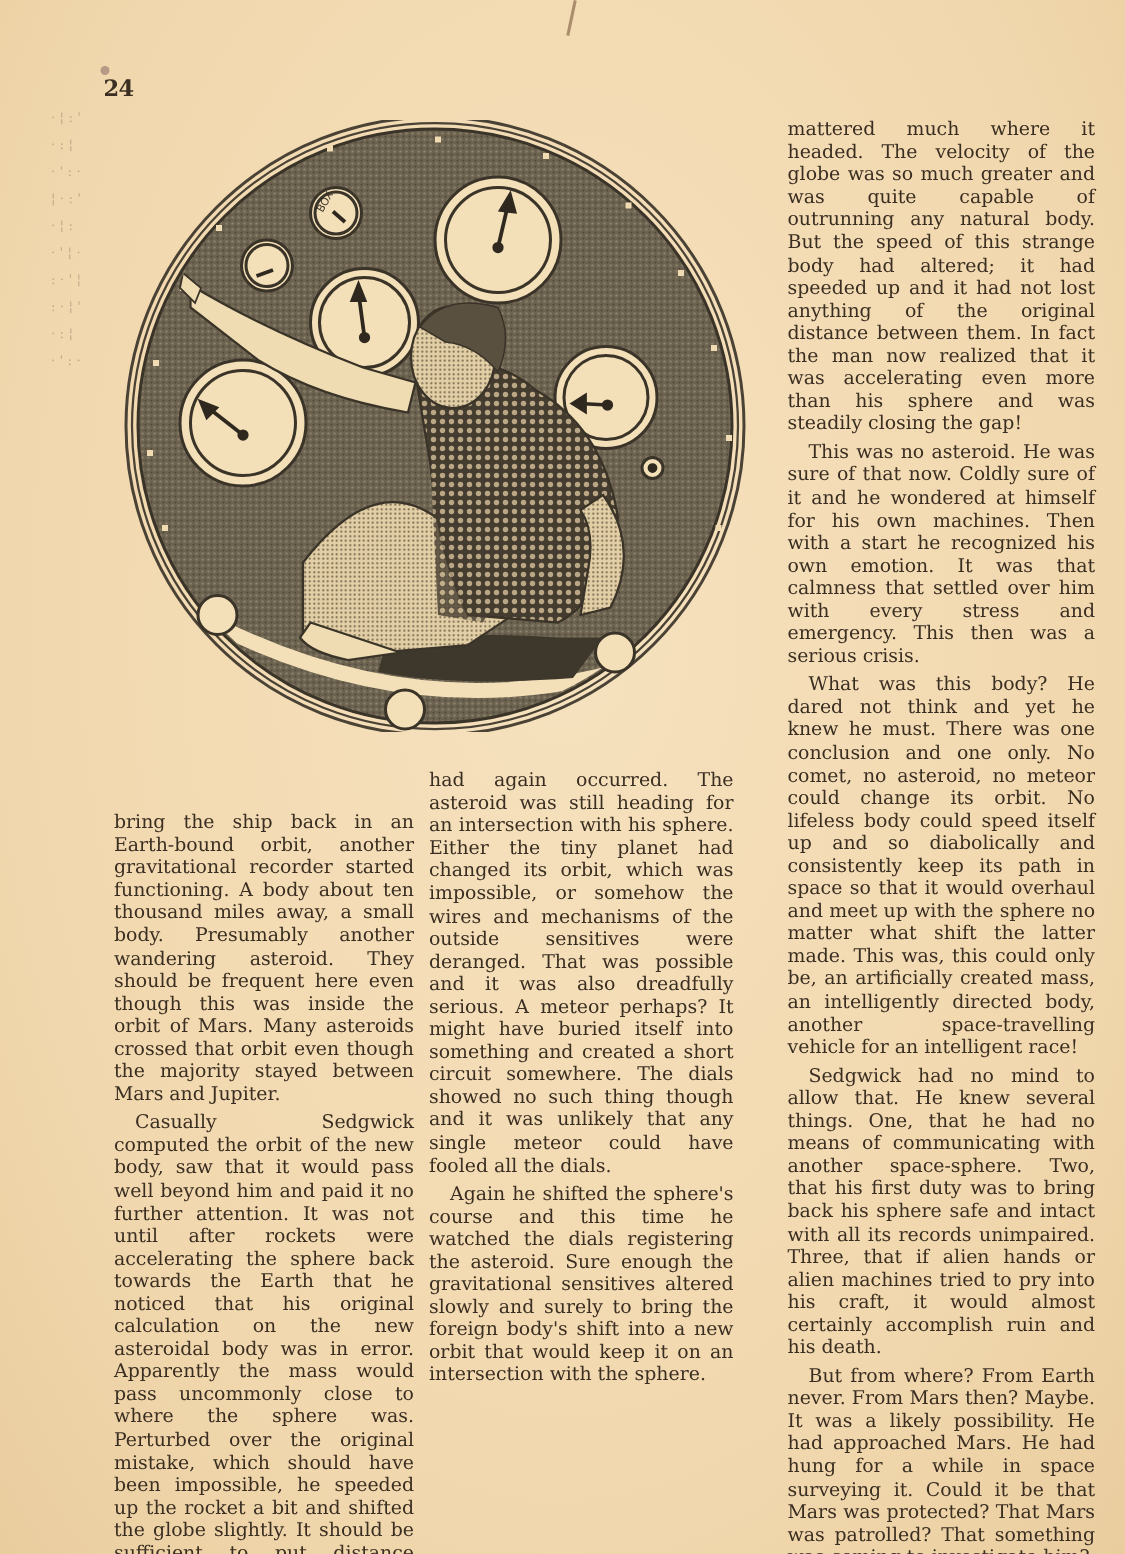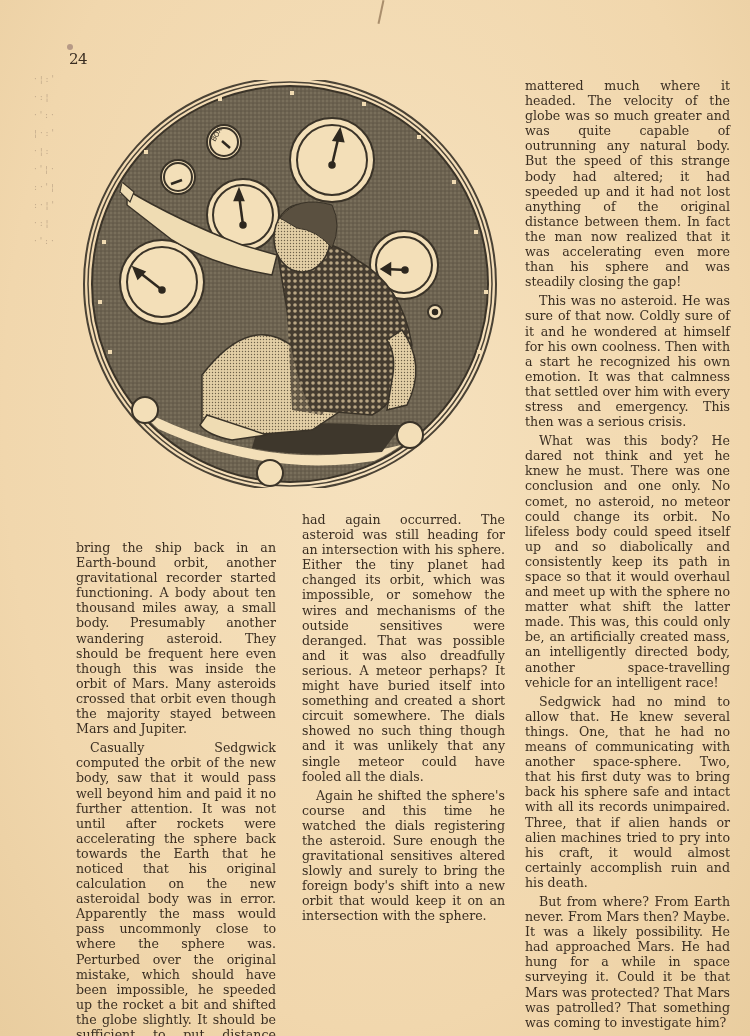--- a/index.html
+++ b/index.html
@@ -6,42 +6,42 @@
   body {
     width: 750px; height: 1036px; overflow: hidden;
     background: #f3dcb4;
     background-image: radial-gradient(ellipse at 50% 40%, #f6e2bf 0%, #f1d7ad 70%, #e9cd9f 100%);
     position: relative;
     font-family: "DejaVu Serif", "Liberation Serif", serif;
     color: #3a2e22;
   }
   .page-number {
     position: absolute; left: 69px; top: 50px;
-    font-family: "DejaVu Serif", serif; font-weight: normal; font-size: 15px;
+    font-family: "DejaVu Serif", serif; font-weight: bold; font-size: 15px;
     color: #3a2e22; letter-spacing: -0.5px;
   }
   .page-dot {
     position: absolute; left: 67px; top: 44px; width: 6px; height: 6px;
     border-radius: 50%; background: #b79a86;
   }
   .crease {
     position: absolute; left: 380px; top: 0; width: 2px; height: 24px;
     background: #8a6d4e; transform: rotate(12deg); opacity: 0.7;
   }
   .illustration {
     position: absolute; left: 82px; top: 80px; width: 416px; height: 408px;
   }
   .column {
     position: absolute; font-size: 12.6px; line-height: 15.1px;
     text-align: justify; hyphens: none;
   }
   .column p { margin: 4px; text-indent: 14px; }
   .column p.cont { text-indent: 0; }
   .col-left { left: 72px; top: 536px; width: 208px; }
-  .col-mid { left: 298px; top: 508px; width: 211px; }
+  .col-mid { left: 282px; top: 508px; width: 211px; }
   .col-right { left: 521px; top: 74px; width: 213px; }
   .margin-marks {
     position: absolute; left: 34px; top: 70px; width: 20px; height: 930px;
     color: #b59e82; font-size: 9px; line-height: 18px; opacity: 0.8;
   }
 </style>
 </head>
 <body>
 
 <div class="crease"></div>
@@ -156,18 +156,18 @@
   <p>Casually Sedgwick computed the orbit of the new body, saw that it would pass well beyond him and paid it no further attention. It was not until after rockets were accelerating the sphere back towards the Earth that he noticed that his original calculation on the new asteroidal body was in error. Apparently the mass would pass uncommonly close to where the sphere was. Perturbed over the original mistake, which should have been impossible, he speeded up the rocket a bit and shifted the globe slightly. It should be sufficient to put distance between the asteroid and the ball.</p>
 </div>
 
 <div class="column col-mid">
   <p class="cont">had again occurred. The asteroid was still heading for an intersection with his sphere. Either the tiny planet had changed its orbit, which was impossible, or somehow the wires and mechanisms of the outside sensitives were deranged. That was possible and it was also dreadfully serious. A meteor perhaps? It might have buried itself into something and created a short circuit somewhere. The dials showed no such thing though and it was unlikely that any single meteor could have fooled all the dials.</p>
   <p>Again he shifted the sphere's course and this time he watched the dials registering the asteroid. Sure enough the gravitational sensitives altered slowly and surely to bring the foreign body's shift into a new orbit that would keep it on an intersection with the sphere.</p>
 </div>
 
 <div class="column col-right">
   <p class="cont">mattered much where it headed. The velocity of the globe was so much greater and was quite capable of outrunning any natural body. But the speed of this strange body had altered; it had speeded up and it had not lost anything of the original distance between them. In fact the man now realized that it was accelerating even more than his sphere and was steadily closing the gap!</p>
-  <p>This was no asteroid. He was sure of that now. Coldly sure of it and he wondered at himself for his own coolness. Then with a start he recognized his own emotion. It was that calmness that settled over him with every stress and emergency. This then was a serious crisis.</p>
+  <p>This was no asteroid. He was sure of that now. Coldly sure of it and he wondered at himself for his own machines. Then with a start he recognized his own emotion. It was that calmness that settled over him with every stress and emergency. This then was a serious crisis.</p>
   <p>What was this body? He dared not think and yet he knew he must. There was one conclusion and one only. No comet, no asteroid, no meteor could change its orbit. No lifeless body could speed itself up and so diabolically and consistently keep its path in space so that it would overhaul and meet up with the sphere no matter what shift the latter made. This was, this could only be, an artificially created mass, an intelligently directed body, another space-travelling vehicle for an intelligent race!</p>
   <p>Sedgwick had no mind to allow that. He knew several things. One, that he had no means of communicating with another space-sphere. Two, that his first duty was to bring back his sphere safe and intact with all its records unimpaired. Three, that if alien hands or alien machines tried to pry into his craft, it would almost certainly accomplish ruin and his death.</p>
   <p>But from where? From Earth never. From Mars then? Maybe. It was a likely possibility. He had approached Mars. He had hung for a while in space surveying it. Could it be that Mars was protected? That Mars was patrolled? That something was coming to investigate him?</p>
   <p>Therefore Sedgwick ran. Rapidly he activated rockets as fast as the increasing velocity</p>
 </div>
 
 </body></html>

